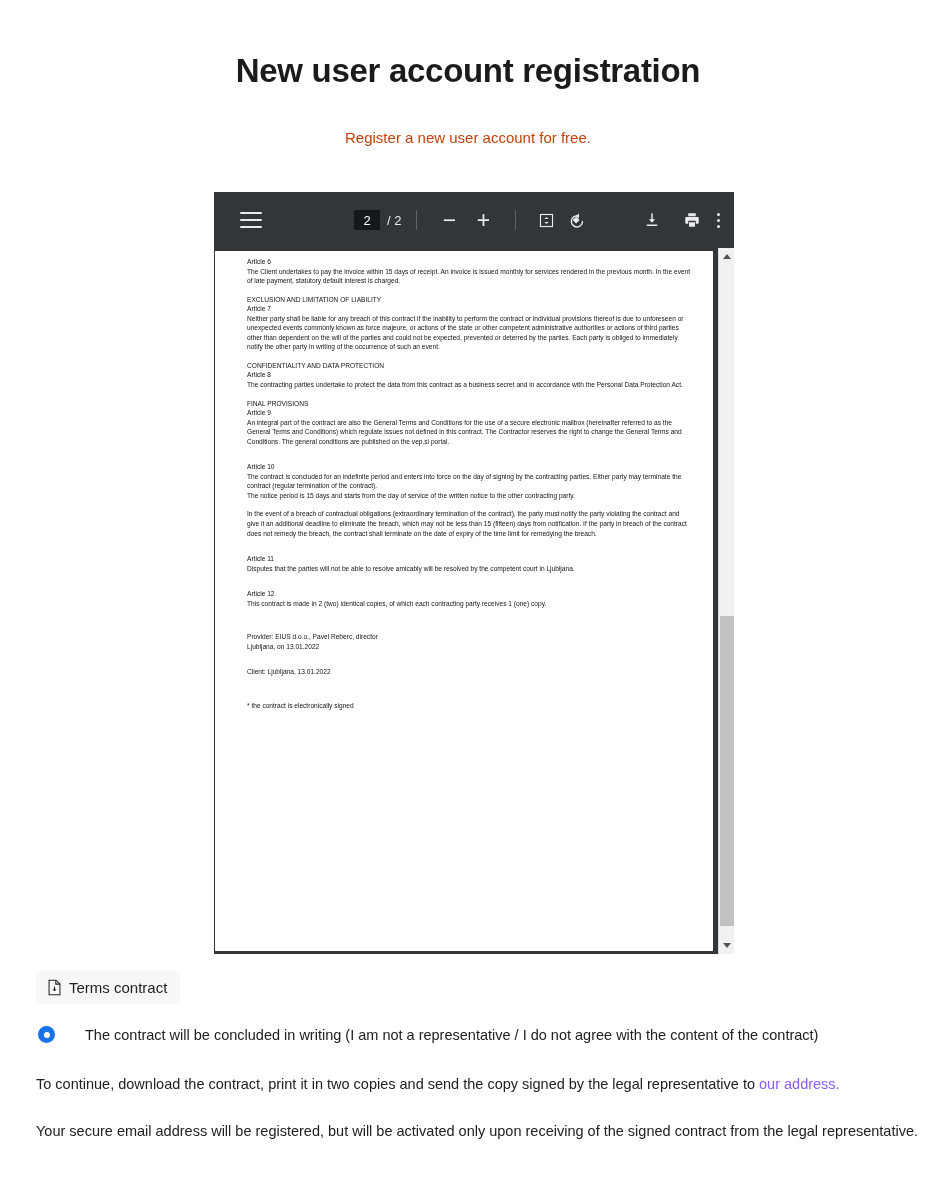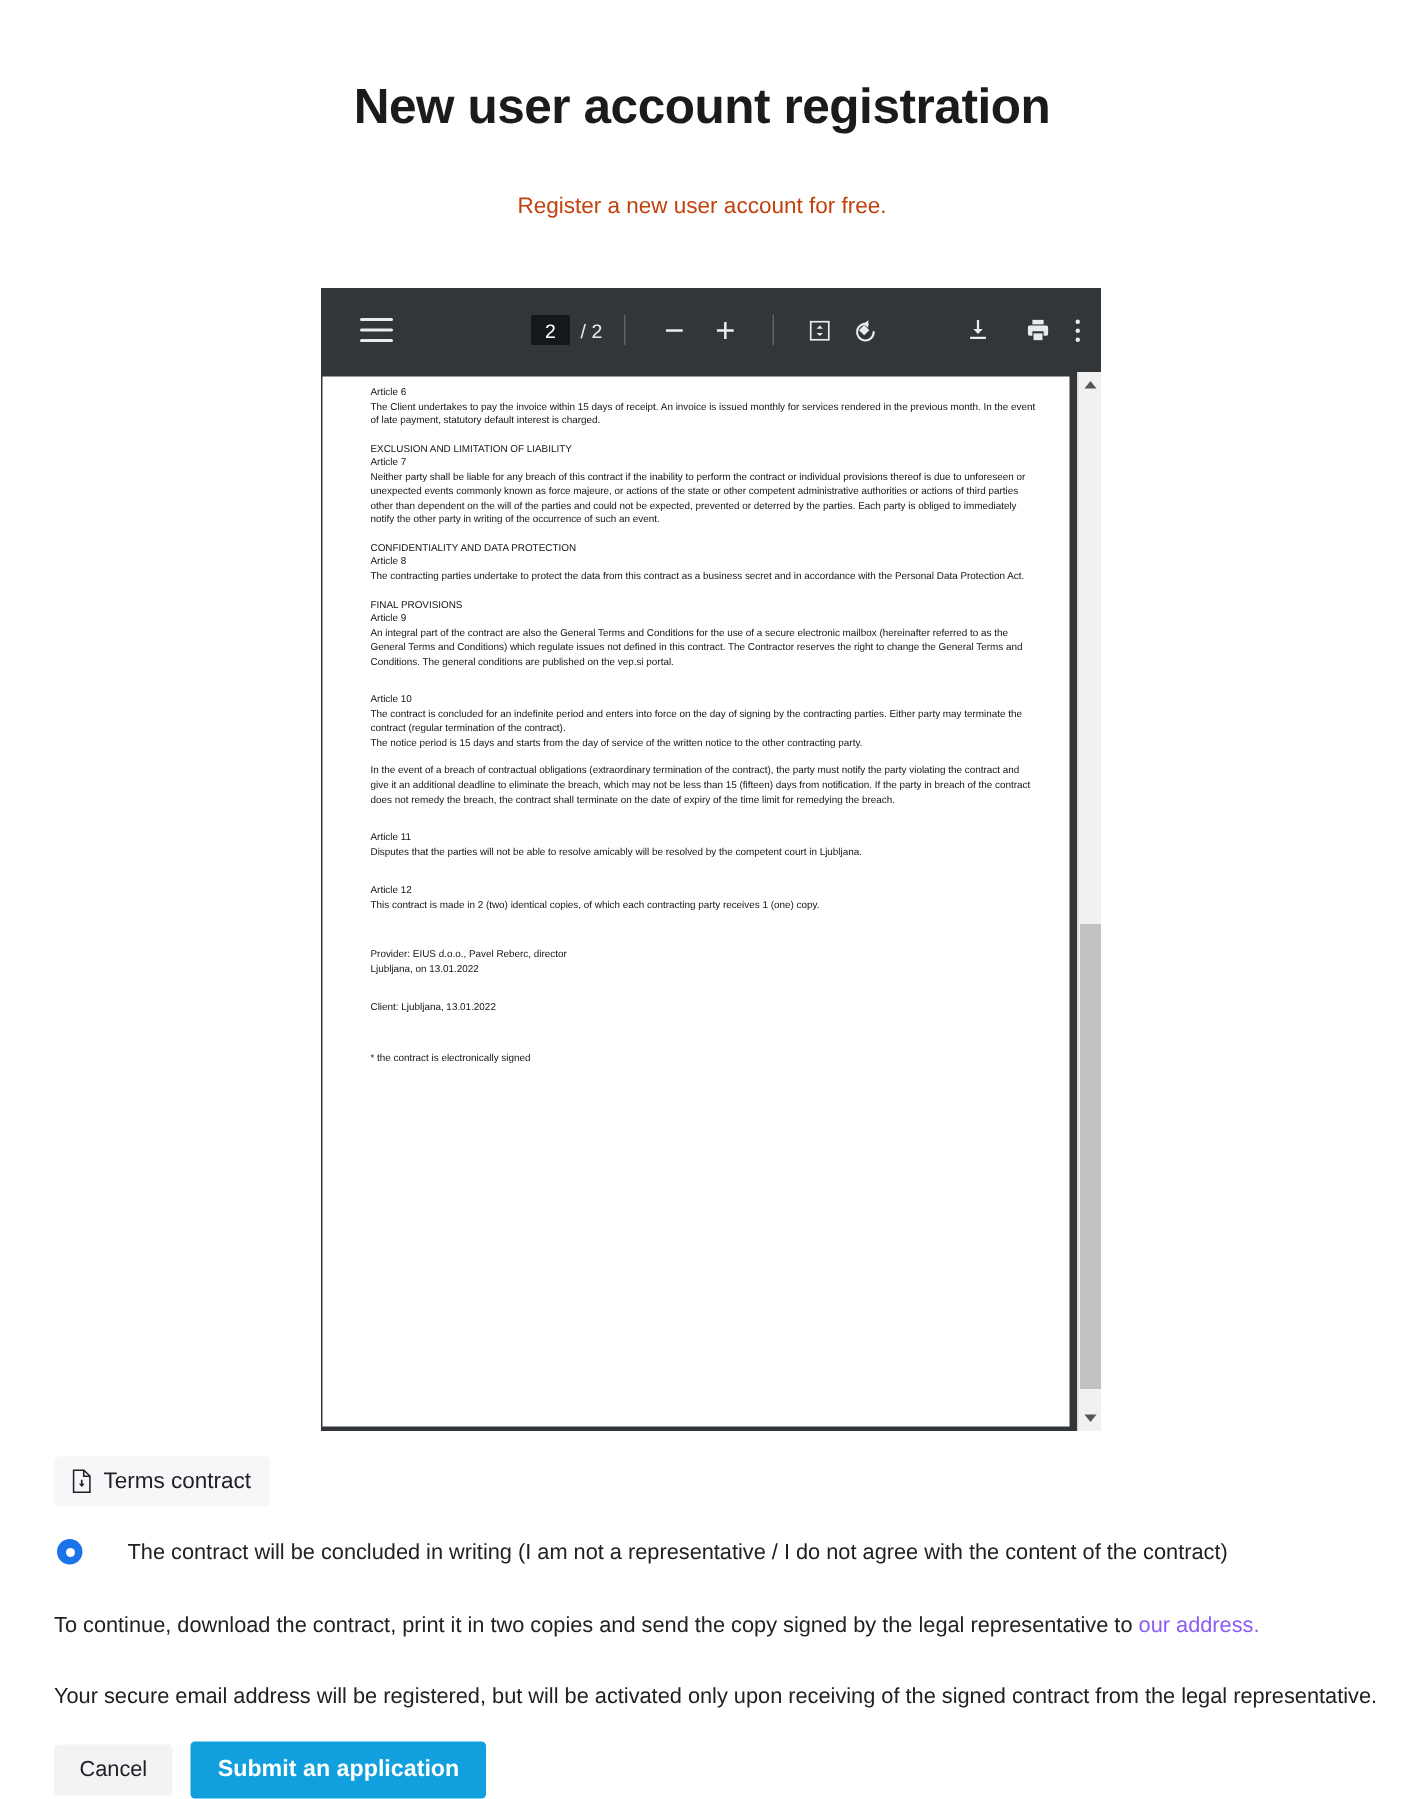--- a/index.html
+++ b/index.html
@@ -440,18 +440,14 @@
     <span class="radio"></span>
     <span class="radio-label">The contract will be concluded in writing (I am not a representative / I do not agree with the content of the contract)</span>
   </div>
 
   <div class="para1">
     <span>To continue, download the contract, print it in two copies and send the copy signed by the legal representative to </span><a class="link">our address.</a>
   </div>
 
   <div class="para2">Your secure email address will be registered, but will be activated only upon receiving of the signed contract from the legal representative.</div>
 
-  <div class="btn-row">
-    <button class="btn-cancel">Cancel</button>
-    <button class="btn-submit">Submit an application</button>
-  </div>
 
 </div>
 
 </body></html>

